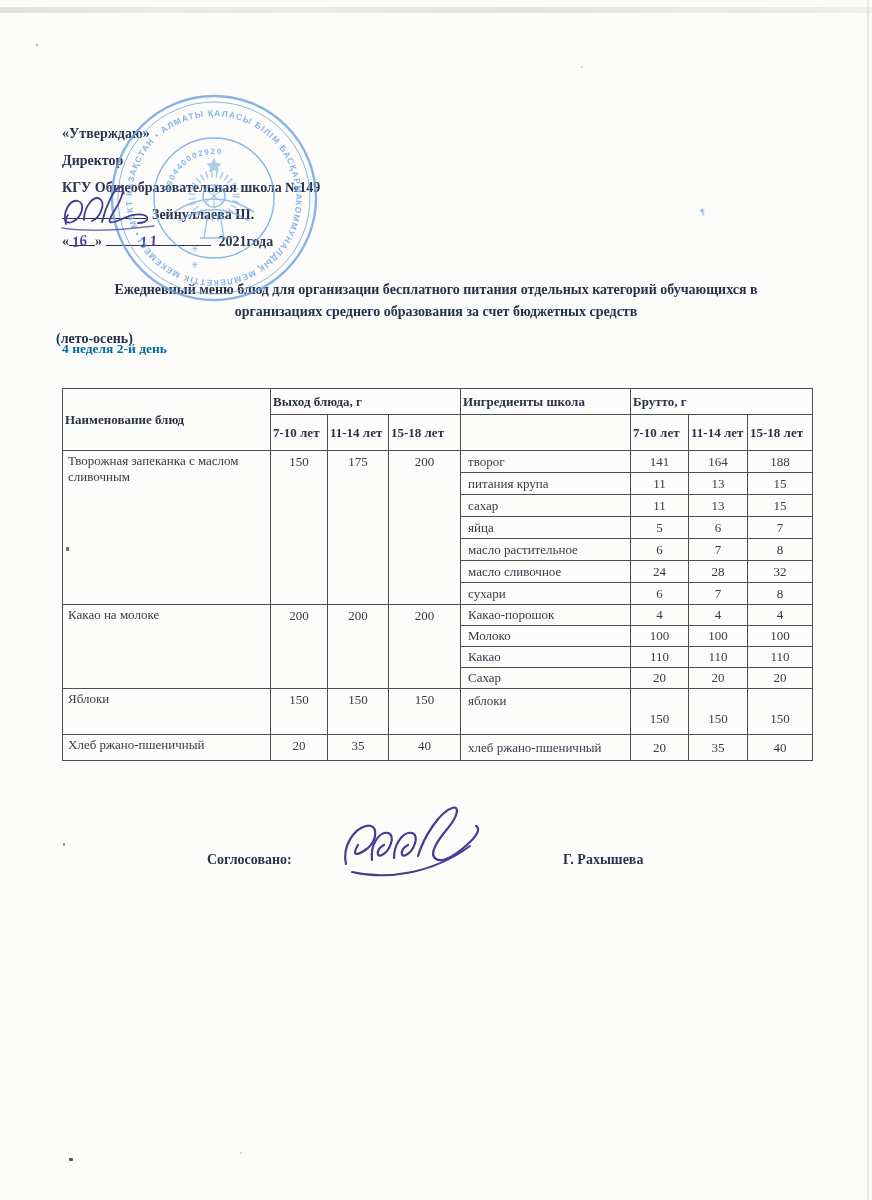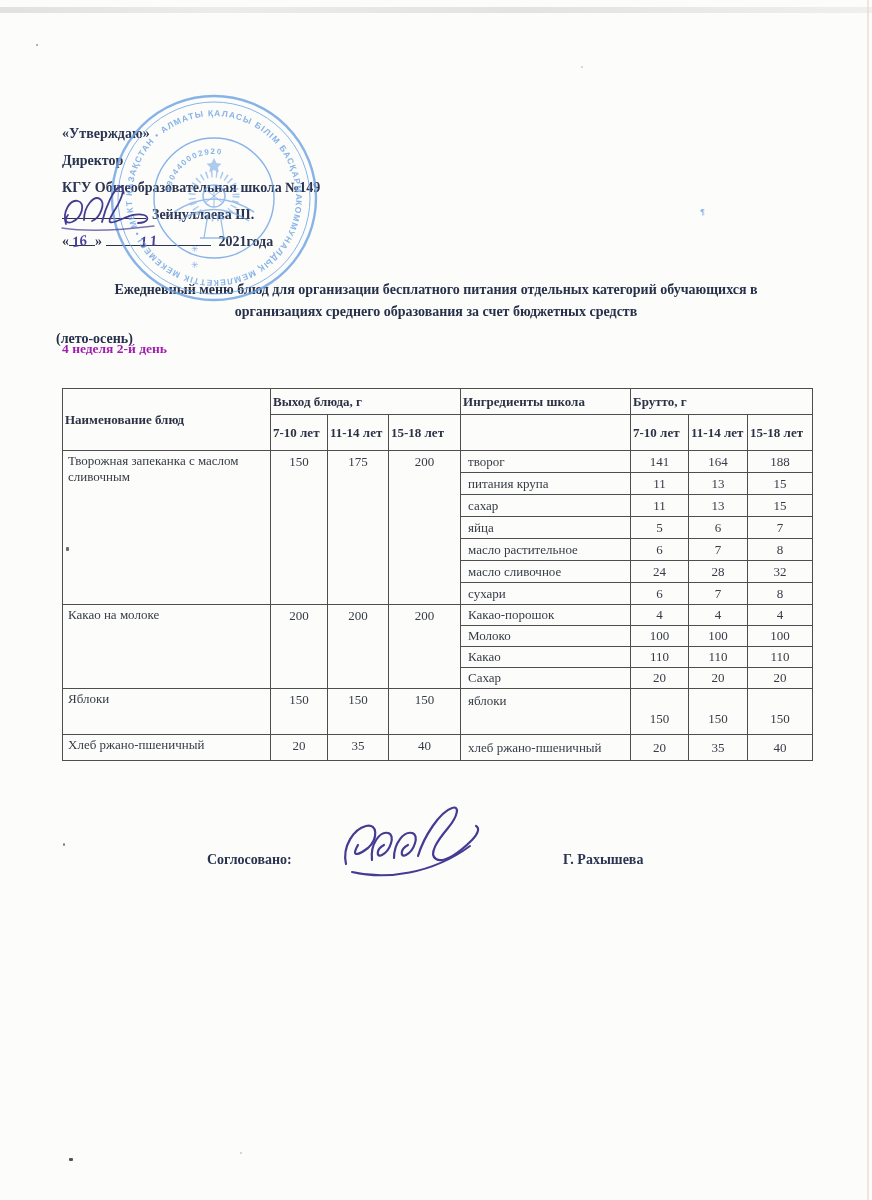--- a/index.html
+++ b/index.html
@@ -31,21 +31,21 @@
   .bin-text{font-family:"Liberation Sans",sans-serif;font-size:8px;font-weight:bold;letter-spacing:1.5px;fill:#6fa4e4;}
   .snow{font-size:9px;fill:#6fa4e4;}
   
   .sig-svg{position:absolute;z-index:6;pointer-events:none;}
   .sig-svg path{fill:none;stroke:#443b92;stroke-linecap:round;}
   
   .title{position:absolute;top:279px;left:56px;width:760px;text-align:center;
     font-size:14px;font-weight:bold;line-height:22px;color:#26304a;}
   .season{position:absolute;top:331px;left:56px;width:760px;text-align:left;
     font-size:14px;font-weight:bold;color:#26304a;}
-  .weekday{position:absolute;top:341px;left:62px;font-size:13.5px;font-weight:bold;color:#a21caf;text-align:center;}
+  .weekday{position:absolute;top:341px;left:62px;font-size:13.5px;font-weight:bold;color:#0369a1;text-align:center;}
   
   table.menu{position:absolute;left:62px;top:388px;width:750px;border-collapse:collapse;
     table-layout:fixed;font-size:13px;color:#363b46;border:1.5px solid #3f3f3f;}
   table.menu th, table.menu td{border:1px solid #4e4e4e;overflow:hidden;}
   table.menu th{font-weight:bold;color:#2b3245;text-align:left;padding:1px 2px;line-height:15px;}
   tr.hr1{height:26px;} tr.hr2{height:36px;}
   tr.h22{height:22px;padding-left:40px;} tr.h21{height:21px;} tr.h46{height:46px;} tr.h26{height:26px;}
   td.cell-name{vertical-align:top;padding:2px 5px;line-height:16px;}
   td.cell-out{vertical-align:top;text-align:center;padding-top:3px;}
   td.cell-ing{padding-left:7px;vertical-align:middle;}

